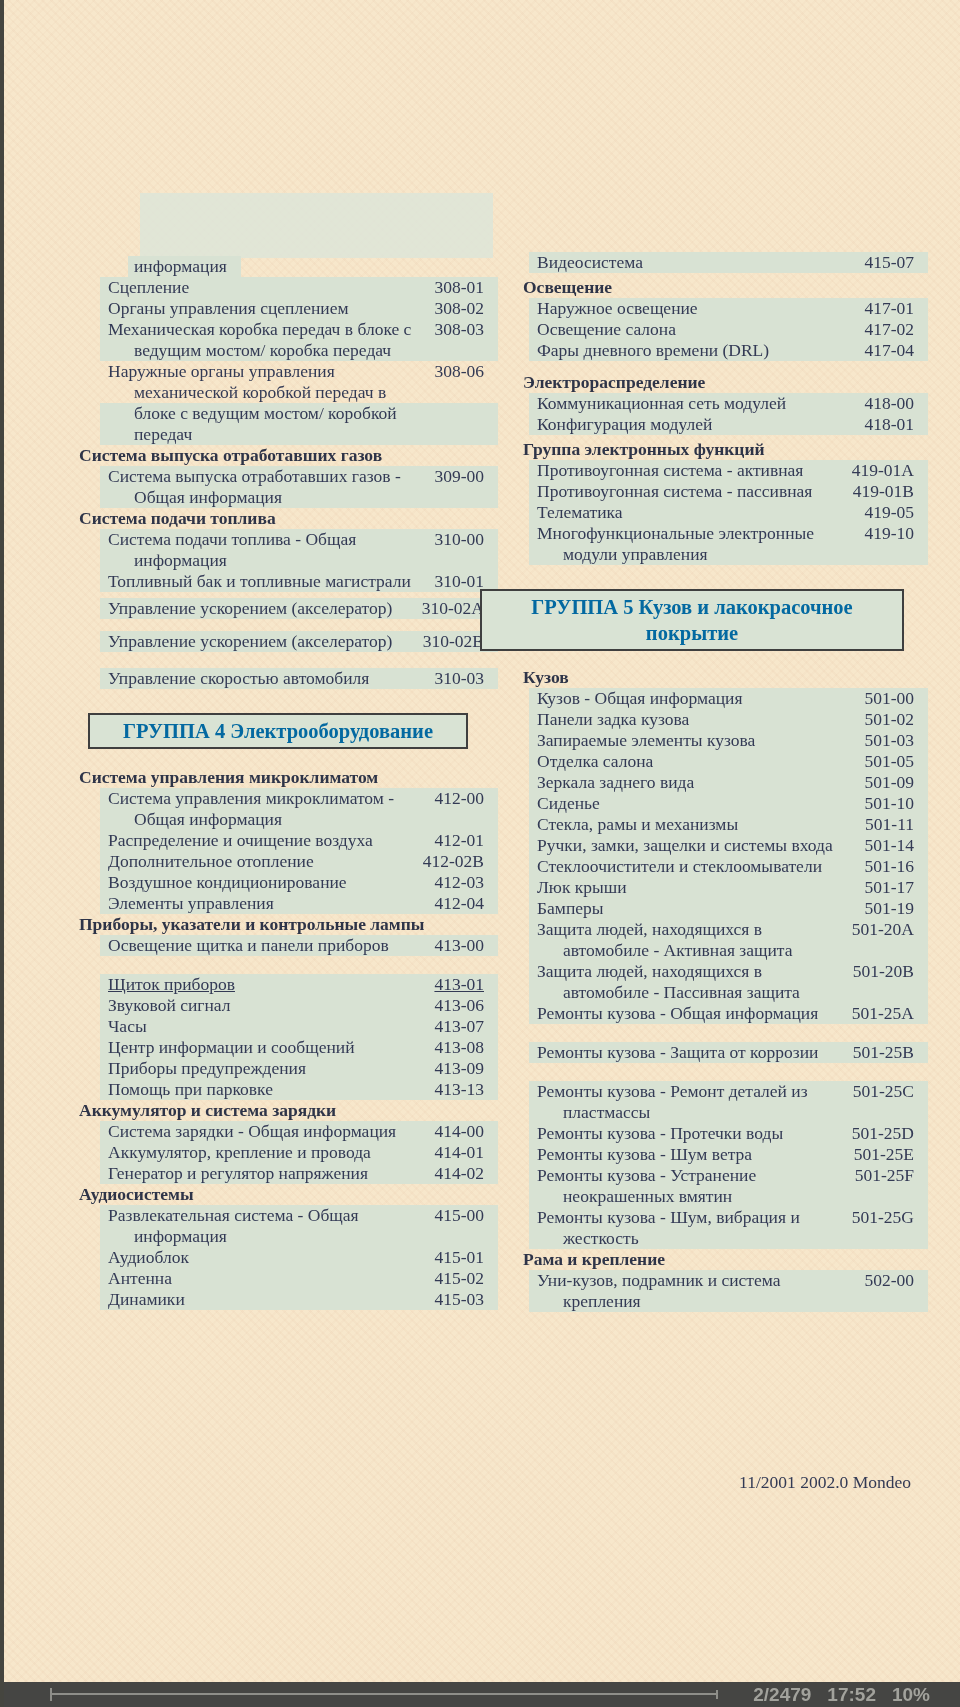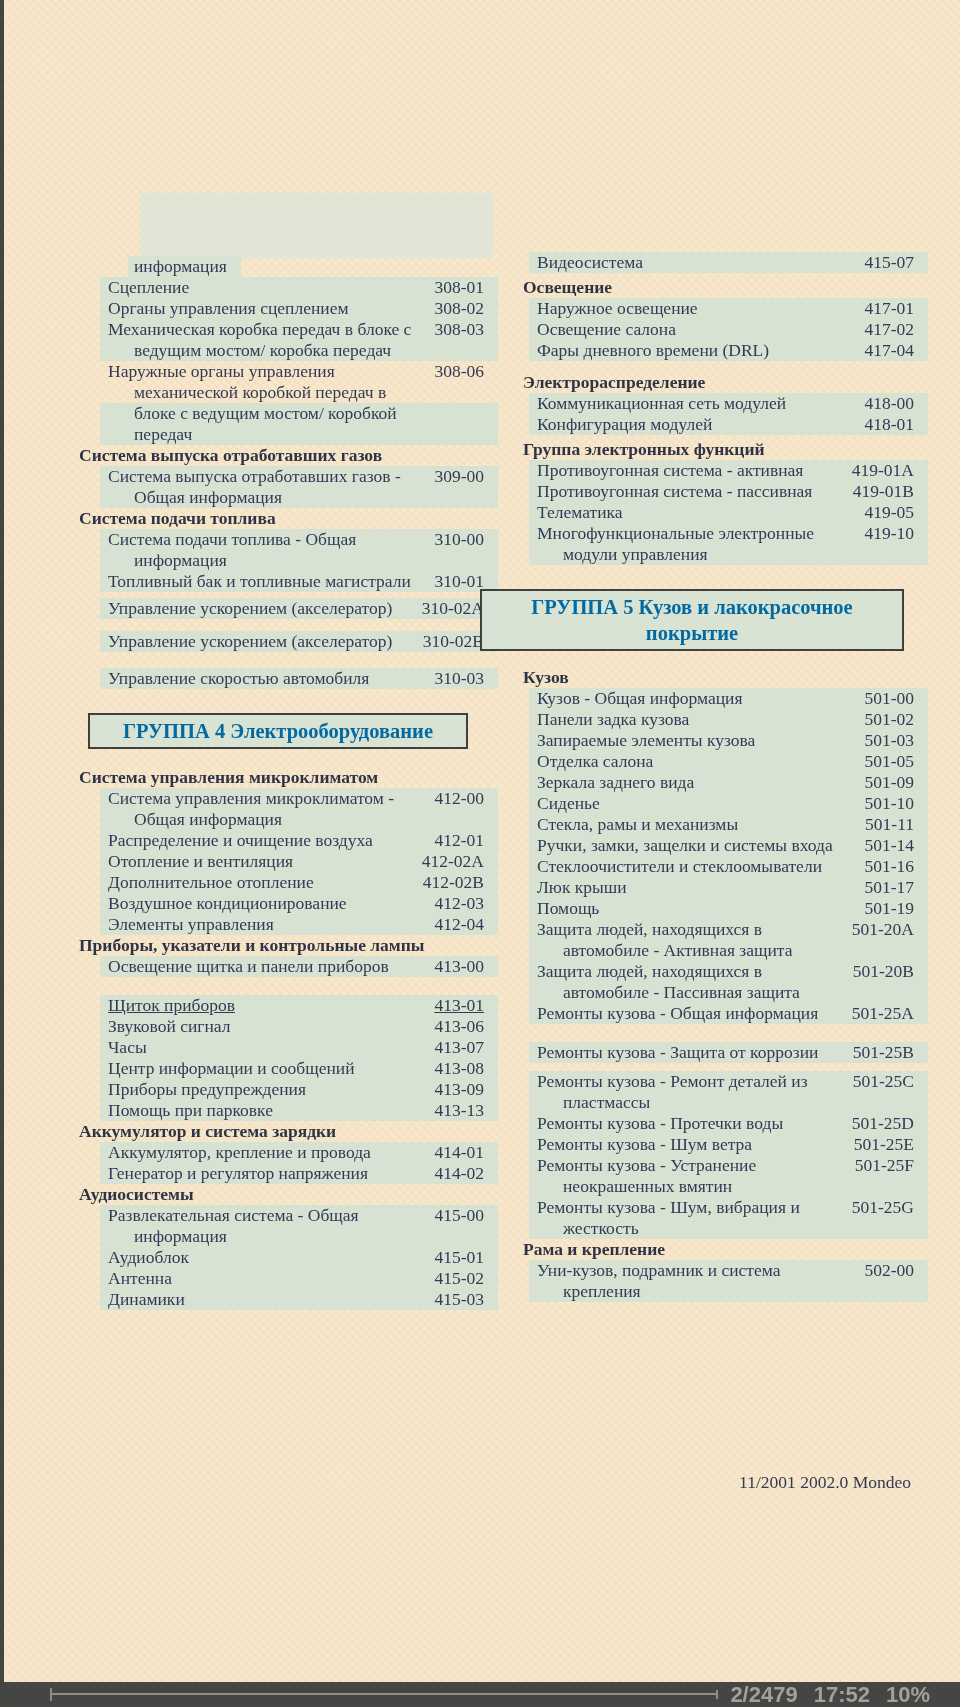--- a/index.html
+++ b/index.html
@@ -36,21 +36,21 @@
     font-size:20.5px;line-height:26px;padding:3px 16px;margin:24px 0 18px 10px;width:344px;color:#0369a1;}
   #col1 .groupbox{width:388px;margin-left:0;margin-bottom:16px;}
 
   .footer{position:absolute;top:1472px;right:49px;font-size:17.5px;color:#333a55;}
 
   .statusbar{position:absolute;left:0;right:0;bottom:0;height:25px;background:#454543;z-index:2;}
   .p-tick{position:absolute;left:50px;top:6px;width:2px;height:13px;background:#8e8e89;}
   .p-line{position:absolute;left:52px;top:11px;width:664px;height:2px;background:#8e8e89;}
   .p-end{position:absolute;left:716px;top:8px;width:2px;height:9px;background:#8e8e89;}
   .status-text{position:absolute;right:30px;top:0;height:25px;display:flex;align-items:center;
-    font-family:"Liberation Sans","DejaVu Sans",sans-serif;font-weight:bold;font-size:22px;color:#a2a29c;}
+    font-family:"Liberation Sans","DejaVu Sans",sans-serif;font-weight:bold;font-size:19px;color:#a2a29c;}
   .status-text span{margin-left:16px;}
 </style>
 </head>
 <body>
 
 <div class="left-edge"></div>
 <div class="top-block"></div>
 
 <div class="col" id="col0">
     <div class="row cont"><span class="cont-text">информация</span></div>
@@ -102,24 +102,20 @@
     <div class="row header">Система управления микроклиматом</div>
     <div class="row item hl">
       <span class="label">Система управления микроклиматом - Общая информация</span>
       <span class="code">412-00</span>
     </div>
     <div class="row item hl">
       <span class="label">Распределение и очищение воздуха</span>
       <span class="code">412-01</span>
     </div>
     <div class="row item hl">
-      <span class="label">Отопление и вентиляция</span>
-      <span class="code">412-02A</span>
-    </div>
-    <div class="row item hl">
       <span class="label">Дополнительное отопление</span>
       <span class="code">412-02B</span>
     </div>
     <div class="row item hl">
       <span class="label">Воздушное кондиционирование</span>
       <span class="code">412-03</span>
     </div>
     <div class="row item hl">
       <span class="label">Элементы управления</span>
       <span class="code">412-04</span>
@@ -148,20 +144,24 @@
     <div class="row item hl">
       <span class="label">Приборы предупреждения</span>
       <span class="code">413-09</span>
     </div>
     <div class="row item hl">
       <span class="label">Помощь при парковке</span>
       <span class="code">413-13</span>
     </div>
     <div class="row header">Аккумулятор и система зарядки</div>
     <div class="row item hl">
+      <span class="label">Система зарядки - Общая информация</span>
+      <span class="code">414-00</span>
+    </div>
+    <div class="row item hl">
       <span class="label">Аккумулятор, крепление и провода</span>
       <span class="code">414-01</span>
     </div>
     <div class="row item hl">
       <span class="label">Генератор и регулятор напряжения</span>
       <span class="code">414-02</span>
     </div>
     <div class="row header">Аудиосистемы</div>
     <div class="row item hl">
       <span class="label">Развлекательная система - Общая информация</span>
@@ -263,40 +263,40 @@
     </div>
     <div class="row item hl">
       <span class="label">Стеклоочистители и стеклоомыватели</span>
       <span class="code">501-16</span>
     </div>
     <div class="row item hl">
       <span class="label">Люк крыши</span>
       <span class="code">501-17</span>
     </div>
     <div class="row item hl">
-      <span class="label">Помощь</span>
+      <span class="label">Бамперы</span>
       <span class="code">501-19</span>
     </div>
     <div class="row item hl">
       <span class="label">Защита людей, находящихся в автомобиле - Активная защита</span>
       <span class="code">501-20A</span>
     </div>
     <div class="row item hl">
       <span class="label">Защита людей, находящихся в автомобиле - Пассивная защита</span>
       <span class="code">501-20B</span>
     </div>
     <div class="row item hl">
       <span class="label">Ремонты кузова - Общая информация</span>
       <span class="code">501-25A</span>
     </div>
     <div class="row item hl" style="margin-top: 18px;">
       <span class="label">Ремонты кузова - Защита от коррозии</span>
       <span class="code">501-25B</span>
     </div>
-    <div class="row item hl" style="margin-top: 8px; gap: 36px;">
+    <div class="row item hl" style="margin-top: 18px; gap: 36px;">
       <span class="label">Ремонты кузова - Ремонт деталей из пластмассы</span>
       <span class="code">501-25C</span>
     </div>
     <div class="row item hl">
       <span class="label">Ремонты кузова - Протечки воды</span>
       <span class="code">501-25D</span>
     </div>
     <div class="row item hl">
       <span class="label">Ремонты кузова - Шум ветра</span>
       <span class="code">501-25E</span>

